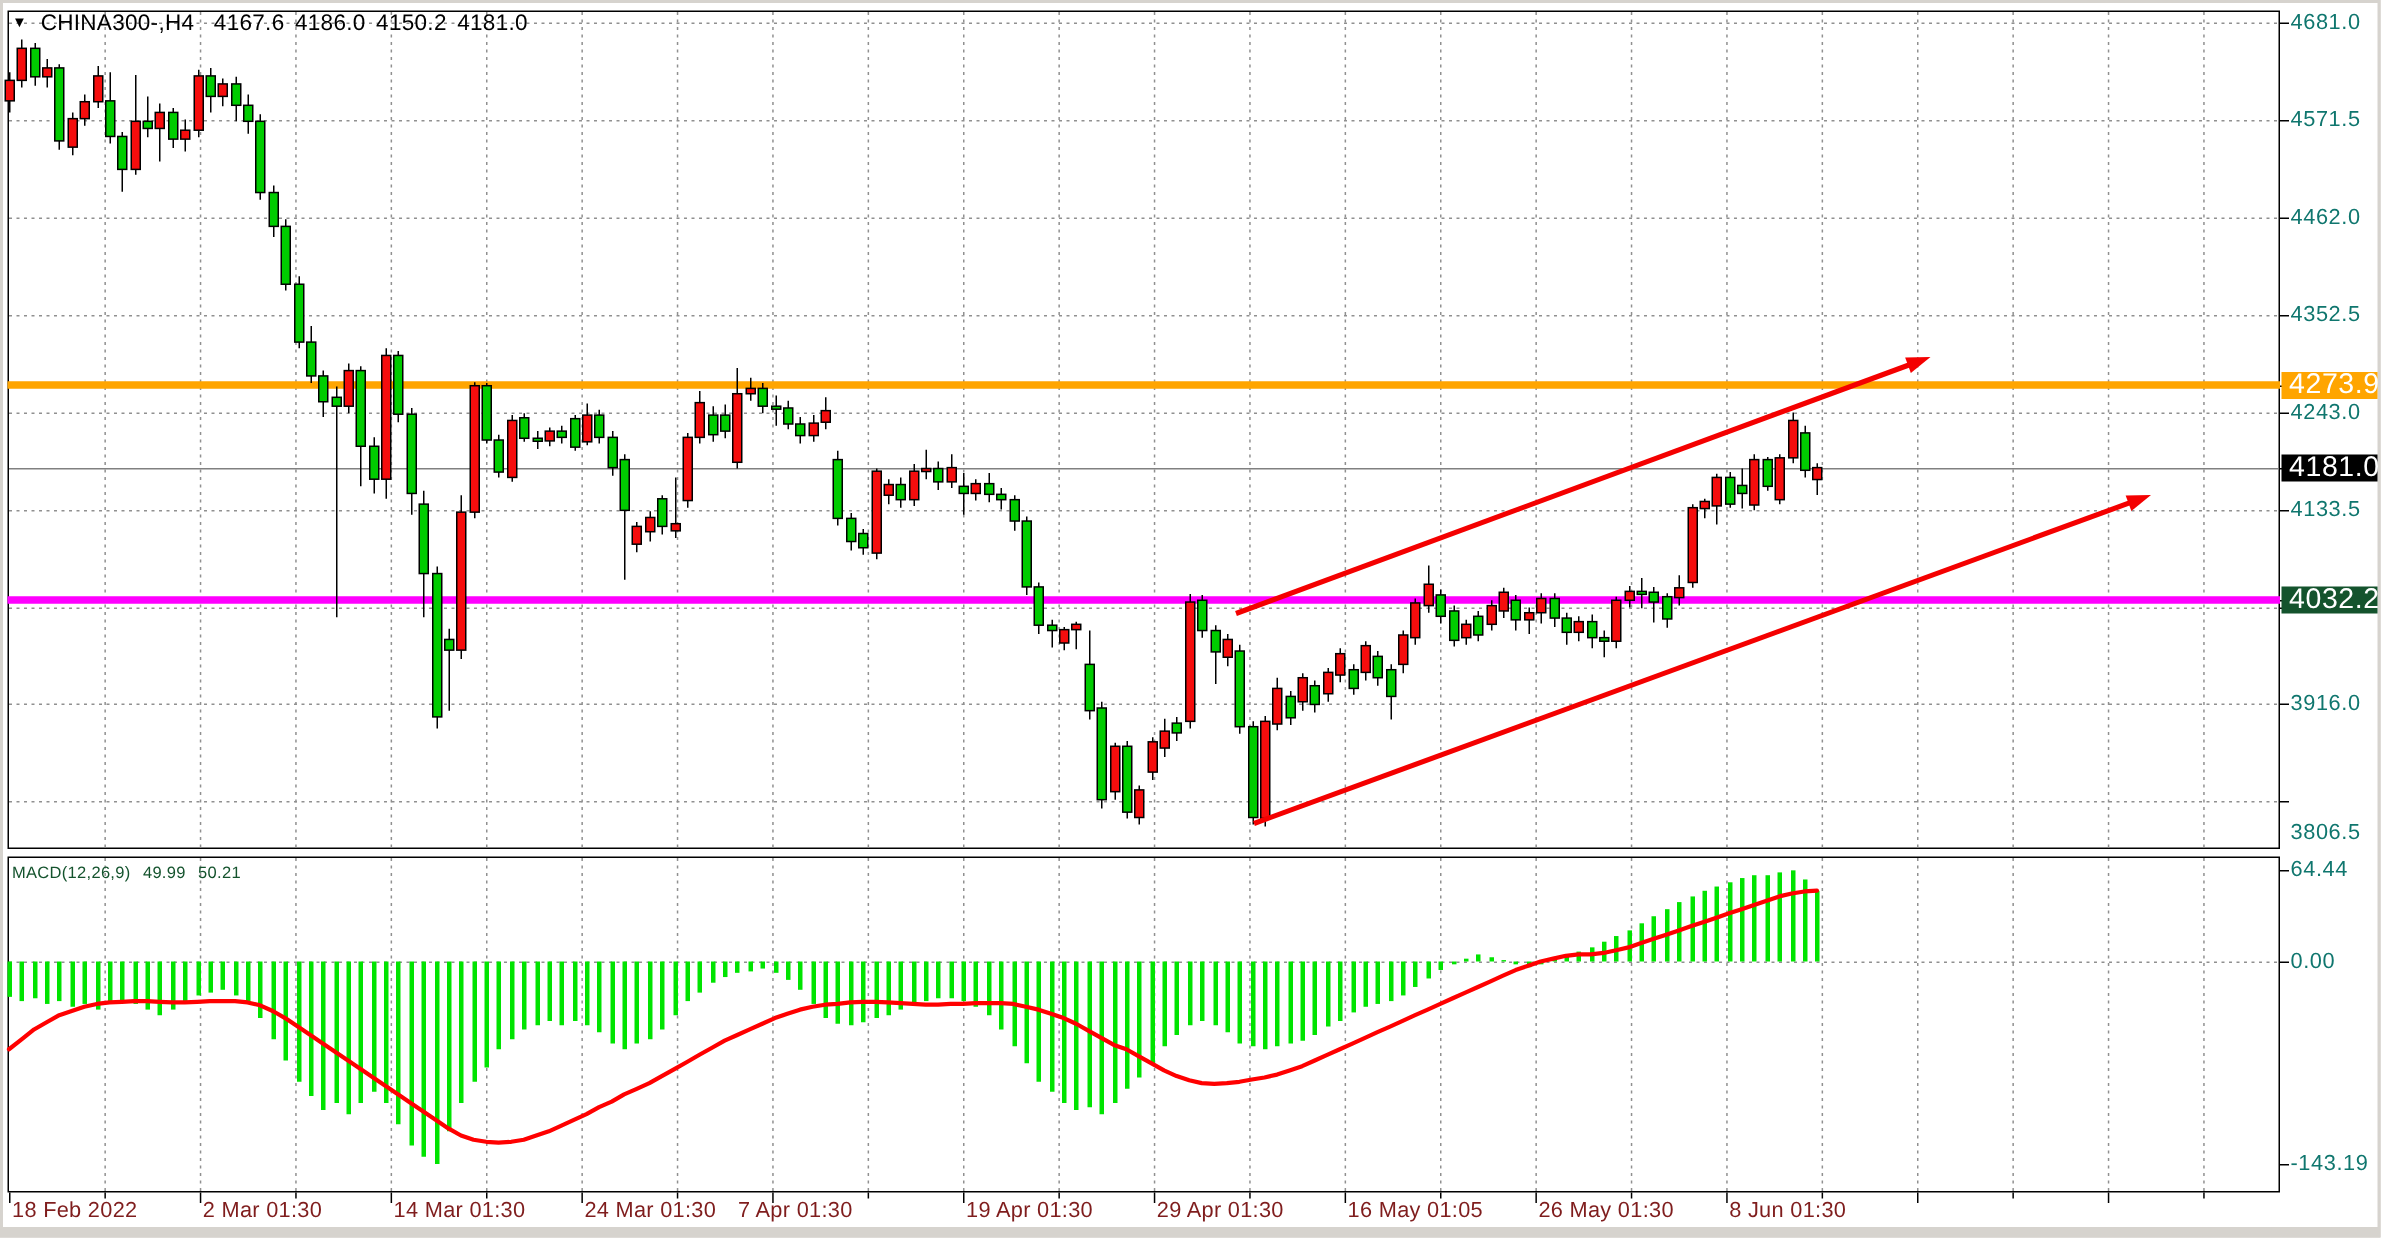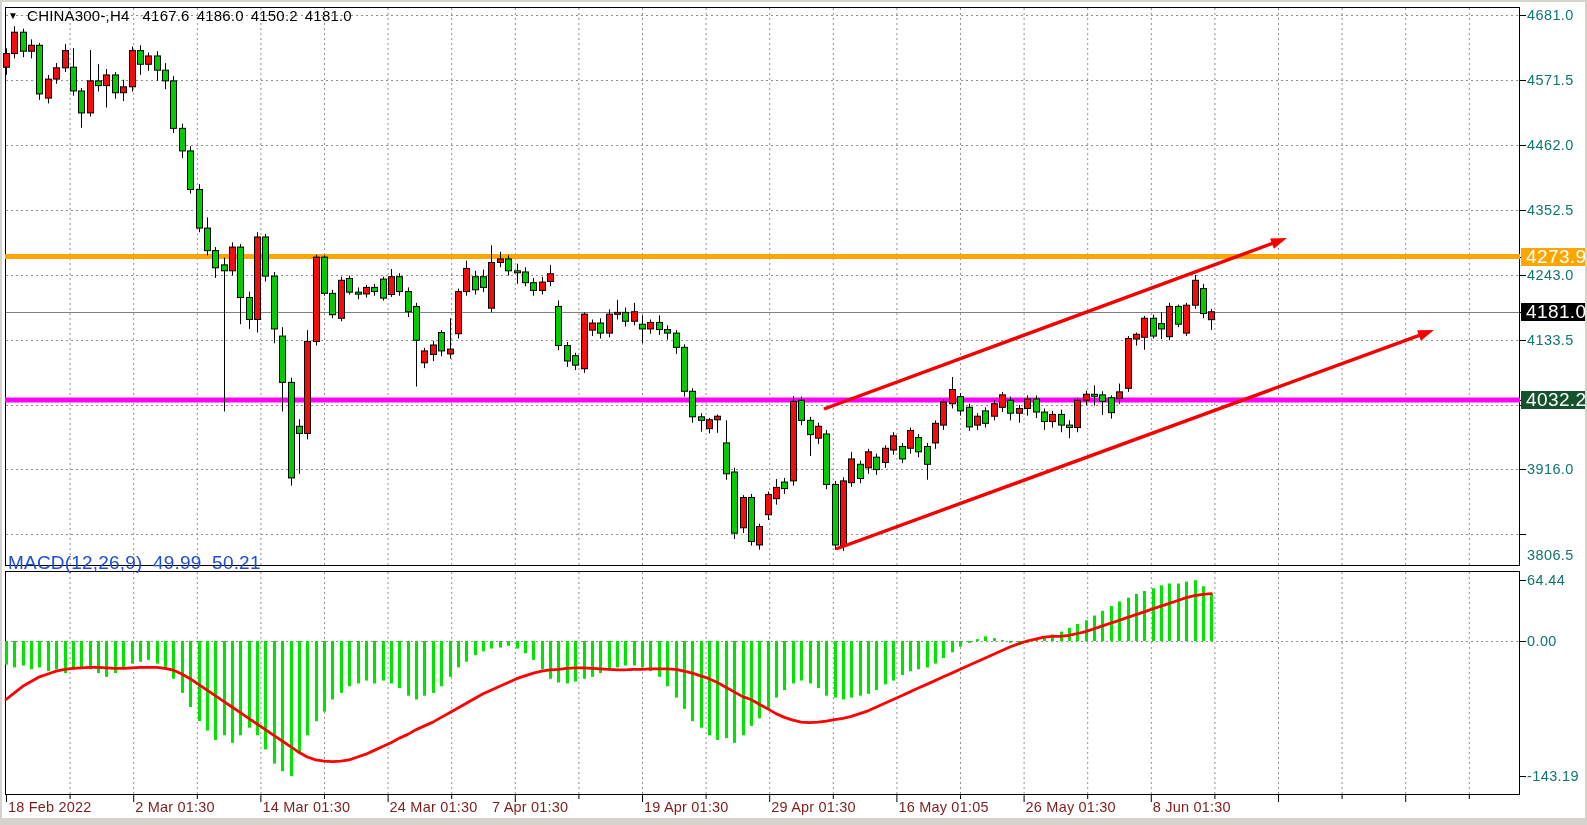--- a/index.html
+++ b/index.html
@@ -3,21 +3,21 @@
 <meta charset="utf-8">
 <style>
   html,body{margin:0;padding:0;background:#D6D3CE;font-family:"Liberation Sans",sans-serif;}
   .frame{position:relative;width:1587px;height:825px;background:#D6D3CE;overflow:hidden;}
   .surface{position:absolute;left:0;top:0;width:1587px;height:825px;}
   svg{position:absolute;left:0;top:0;}
   .title-bar{position:absolute;left:8px;top:7px;display:flex;align-items:center;gap:7px;
     font-size:15px;color:#000;letter-spacing:.2px;white-space:nowrap;}
   .title-bar .sym{margin-right:6px;}
   .dd-icon{font-size:10px;line-height:10px;color:#000;cursor:pointer;margin-right:2px;}
-  .macd-label{position:absolute;left:8px;top:552px;font-size:19px;color:#1d4ed8;
+  .macd-label{position:absolute;left:8px;top:576px;font-size:11px;color:#14532d;
     letter-spacing:.2px;white-space:nowrap;}
   .macd-label span{margin-right:5px;}
   .axis-label{position:absolute;left:1527px;font-size:14.5px;letter-spacing:.4px;color:#0f766e;
     white-space:nowrap;line-height:18px;}
   .time-label{position:absolute;top:799px;font-size:14.5px;letter-spacing:.2px;color:#7f1d1d;white-space:nowrap;}
   .badge{position:absolute;left:1521px;width:64px;height:18px;line-height:18px;color:#fff;
     font-size:19px;letter-spacing:.4px;padding-left:5px;box-sizing:border-box;}
 </style>
 </head>
 <body>

